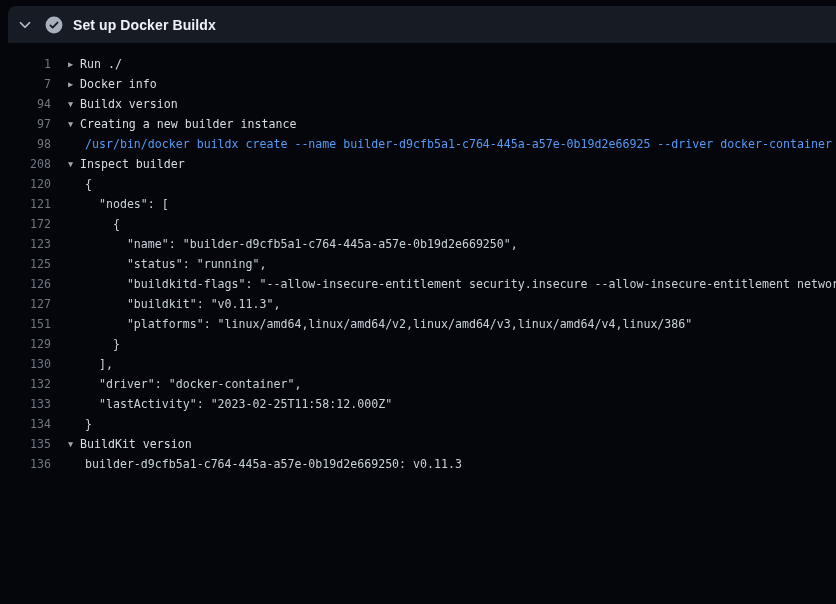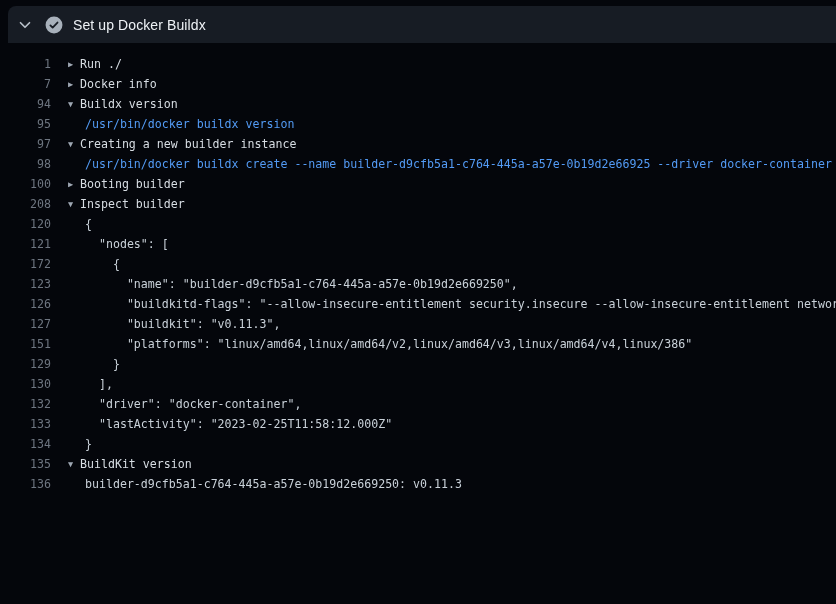--- a/index.html
+++ b/index.html
@@ -31,21 +31,21 @@
   .step-header .chev{
     width:16px;height:16px;display:flex;align-items:center;justify-content:center;
     margin-left:2px;cursor:pointer;flex:0 0 auto;
   }
   .step-header .status{
     width:18px;height:18px;display:flex;align-items:center;justify-content:center;
     margin-left:12px;flex:0 0 auto;
   }
   .step-header .title{
     margin:0 0 0 10px;
-    font-size:14px;font-weight:400;letter-spacing:.1px;
+    font-size:14px;font-weight:700;letter-spacing:.1px;
     color:var(--title);
   }
   .log{
     padding-top:11px;
     font-family:"DejaVu Sans Mono","Liberation Mono",monospace;
     font-size:11.6px;line-height:20px;
   }
   .line{
     display:flex;height:20px;align-items:baseline;white-space:pre;overflow:hidden;
   }
@@ -82,29 +82,28 @@
         <path d="M4.8 8.3l2 2 4.3-4.5" stroke="#171c24" stroke-width="1.6" fill="none" stroke-linecap="round" stroke-linejoin="round"></path>
       </svg>
     </span>
     <h2 class="title">Set up Docker Buildx</h2>
   </header>
 
   <div class="log" id="log-body">
       <div class="line"><span class="num">1</span><span class="content grp"><span class="arrow">▶</span><span class="label">Run ./</span></span></div>
       <div class="line"><span class="num">7</span><span class="content grp"><span class="arrow">▶</span><span class="label">Docker info</span></span></div>
       <div class="line"><span class="num">94</span><span class="content grp"><span class="arrow">▼</span><span class="label">Buildx version</span></span></div>
-      <div class="line"><span class="num">95</span><span class="content cmd">/usr/bin/docker buildx version</span></div>
       <div class="line"><span class="num">97</span><span class="content grp"><span class="arrow">▼</span><span class="label">Creating a new builder instance</span></span></div>
       <div class="line"><span class="num">98</span><span class="content cmd">/usr/bin/docker buildx create --name builder-d9cfb5a1-c764-445a-a57e-0b19d2e66925 --driver docker-container</span></div>
-      <div class="line"><span class="num">100</span><span class="content grp"><span class="arrow">▶</span><span class="label">Booting builder</span></span></div>
       <div class="line"><span class="num">208</span><span class="content grp"><span class="arrow">▼</span><span class="label">Inspect builder</span></span></div>
       <div class="line"><span class="num">120</span><span class="content out">{</span></div>
       <div class="line"><span class="num">121</span><span class="content out">  "nodes": [</span></div>
       <div class="line"><span class="num">172</span><span class="content out">    {</span></div>
       <div class="line"><span class="num">123</span><span class="content out">      "name": "builder-d9cfb5a1-c764-445a-a57e-0b19d2e669250",</span></div>
+      <div class="line"><span class="num">125</span><span class="content out">      "status": "running",</span></div>
       <div class="line"><span class="num">126</span><span class="content out">      "buildkitd-flags": "--allow-insecure-entitlement security.insecure --allow-insecure-entitlement network.host",</span></div>
       <div class="line"><span class="num">127</span><span class="content out">      "buildkit": "v0.11.3",</span></div>
       <div class="line"><span class="num">151</span><span class="content out">      "platforms": "linux/amd64,linux/amd64/v2,linux/amd64/v3,linux/amd64/v4,linux/386"</span></div>
       <div class="line"><span class="num">129</span><span class="content out">    }</span></div>
       <div class="line"><span class="num">130</span><span class="content out">  ],</span></div>
       <div class="line"><span class="num">132</span><span class="content out">  "driver": "docker-container",</span></div>
       <div class="line"><span class="num">133</span><span class="content out">  "lastActivity": "2023-02-25T11:58:12.000Z"</span></div>
       <div class="line"><span class="num">134</span><span class="content out">}</span></div>
       <div class="line"><span class="num">135</span><span class="content grp"><span class="arrow">▼</span><span class="label">BuildKit version</span></span></div>
       <div class="line"><span class="num">136</span><span class="content out">builder-d9cfb5a1-c764-445a-a57e-0b19d2e669250: v0.11.3</span></div>

